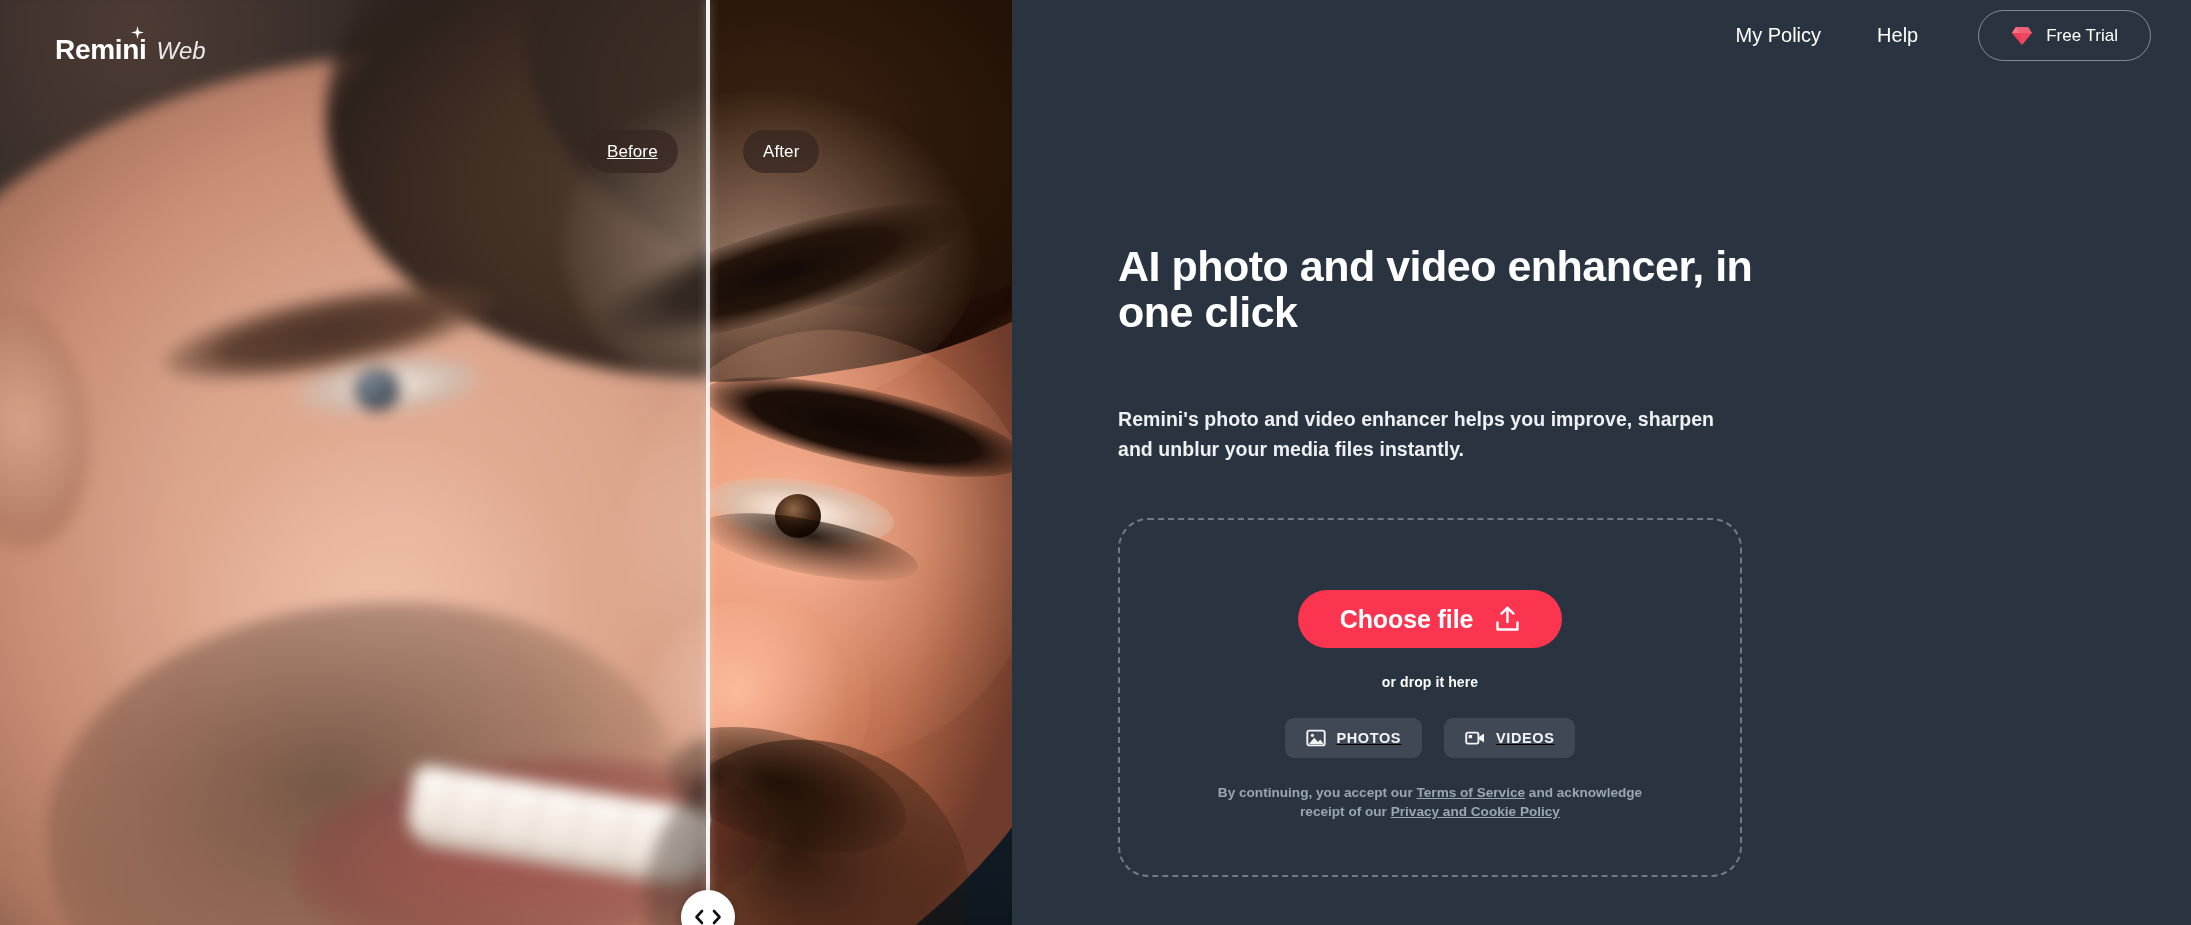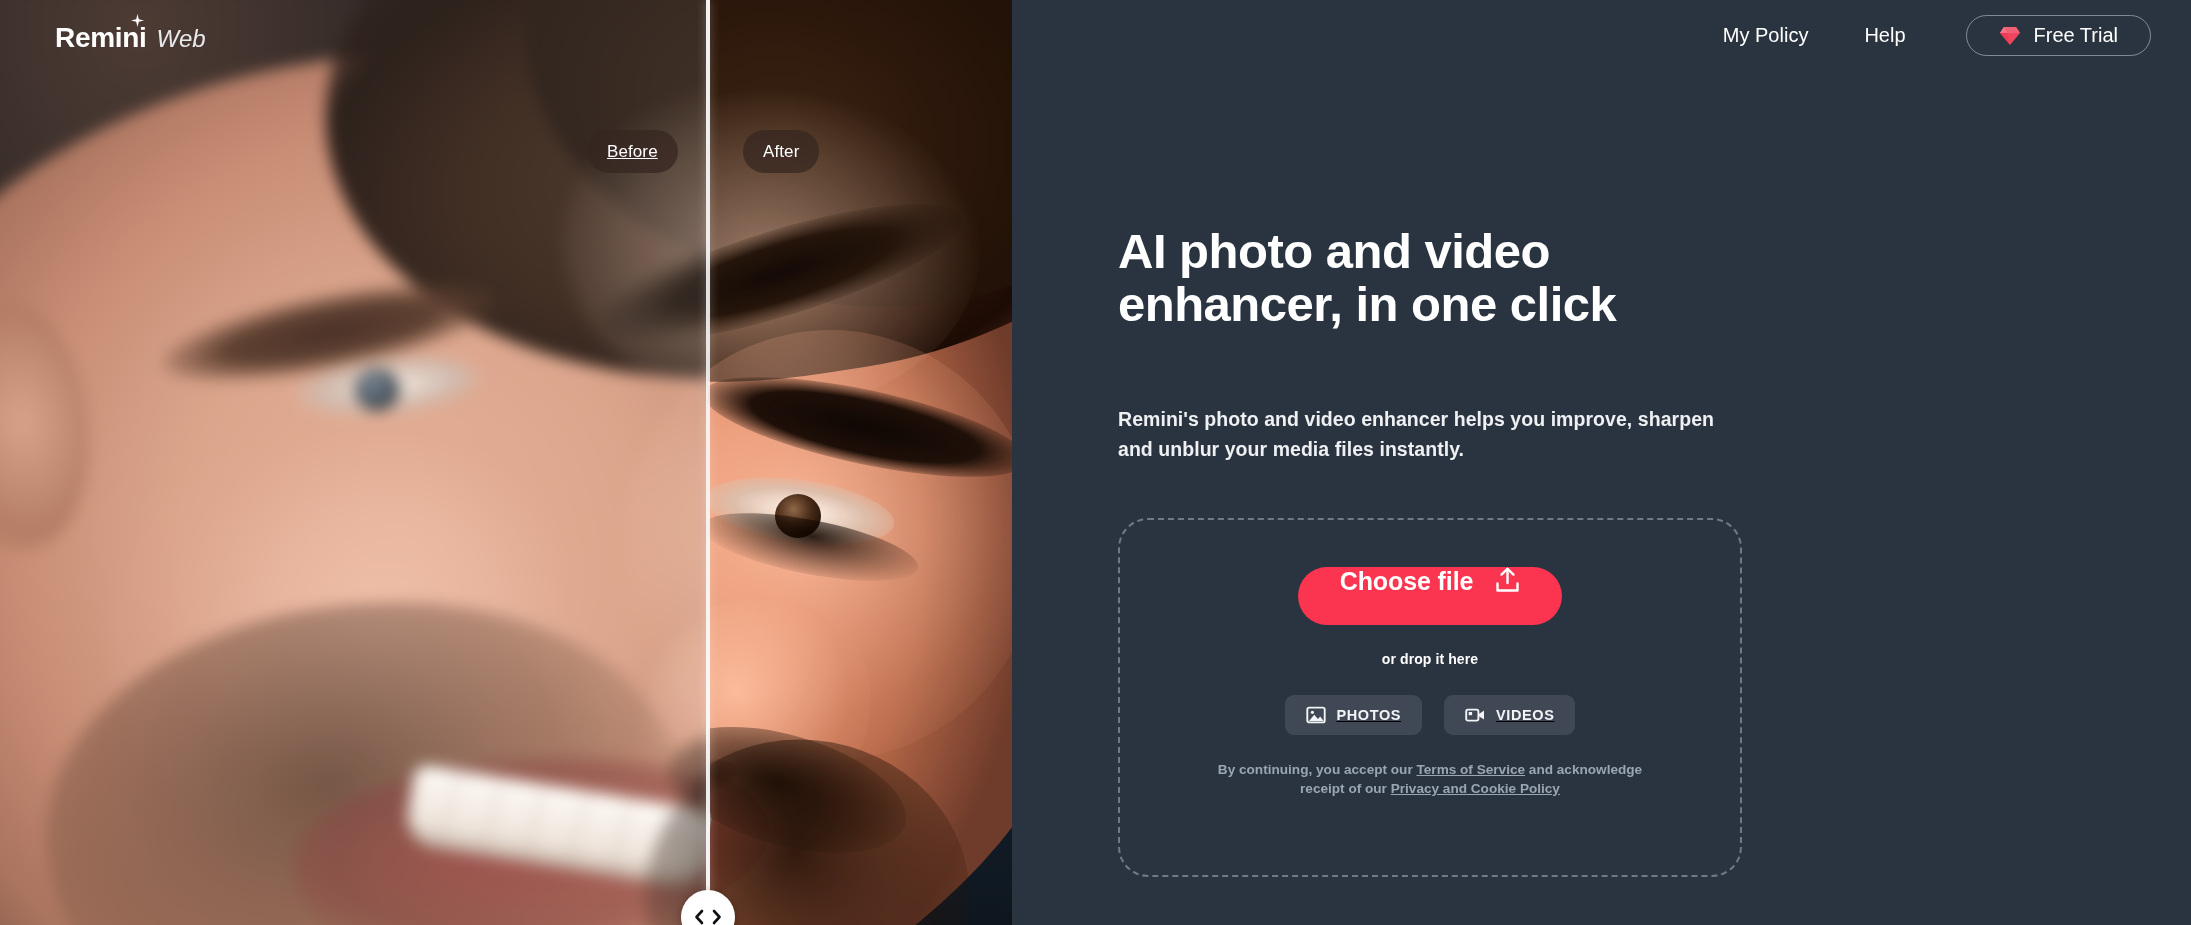--- a/index.html
+++ b/index.html
@@ -299,21 +299,21 @@
     position:absolute;
     left:0; top:0;
     width:2191px; height:84px;
     display:flex;
     align-items:center;
     z-index:20;
     pointer-events:none;
   }
   .brand {
     position:absolute;
-    left:55px; top:22px;
+    left:55px; top:34px;
     display:flex; align-items:baseline; gap:10px;
     pointer-events:auto;
     cursor:pointer;
   }
   .brand-mark {
     position:relative;
     color:#ffffff;
     font-size:28px;
     font-weight:bold;
     letter-spacing:-0.3px;
@@ -341,46 +341,46 @@
     color:#ffffff;
     font-size:20px;
     padding:14px 28px;
     cursor:pointer;
     white-space:nowrap;
   }
   .trial-btn {
     display:flex; align-items:center; gap:13px;
     margin-left:32px;
     padding:0 32px;
-    height:41px;
+    height:51px;
     border:1px solid rgba(255,255,255,0.42);
     border-radius:26px;
     color:#ffffff;
-    font-size:20px;
+    font-size:17px;
     cursor:pointer;
     white-space:nowrap;
     background:transparent;
   }
   .gem {
     width:22px; height:20px;
     flex:0 0 auto;
   }
 
   
   .content {
     position:absolute;
     left:1118px; top:0;
     width:1000px; height:925px;
   }
   .headline {
     position:absolute;
-    left:0; top:225px;
+    left:0; top:243px;
     width:640px;
     color:#ffffff;
-    font-size:49px;
+    font-size:43px;
     font-weight:bold;
     line-height:1.08;
     letter-spacing:-0.5px;
   }
   .subtext {
     position:absolute;
     left:0; top:405px;
     width:600px;
     color:#eef0f2;
     font-size:19.5px;
@@ -393,22 +393,22 @@
     position:absolute;
     left:0; top:518px;
     width:624px; height:359px;
     border:2px dashed rgba(170,180,190,0.55);
     border-radius:30px;
     display:flex;
     flex-direction:column;
     align-items:center;
   }
   .choose-btn {
-    margin-top:47px;
-    display:flex; justify-content:center;
+    margin-top:70px;
+    display:flex; align-items:center; justify-content:center;
     gap:22px;
     height:58px;
     padding:0 42px;
     border:none;
     border-radius:30px;
     background:#fb3550;
     color:#ffffff;
     font-size:25px;
     font-weight:bold;
     letter-spacing:-0.1px;

